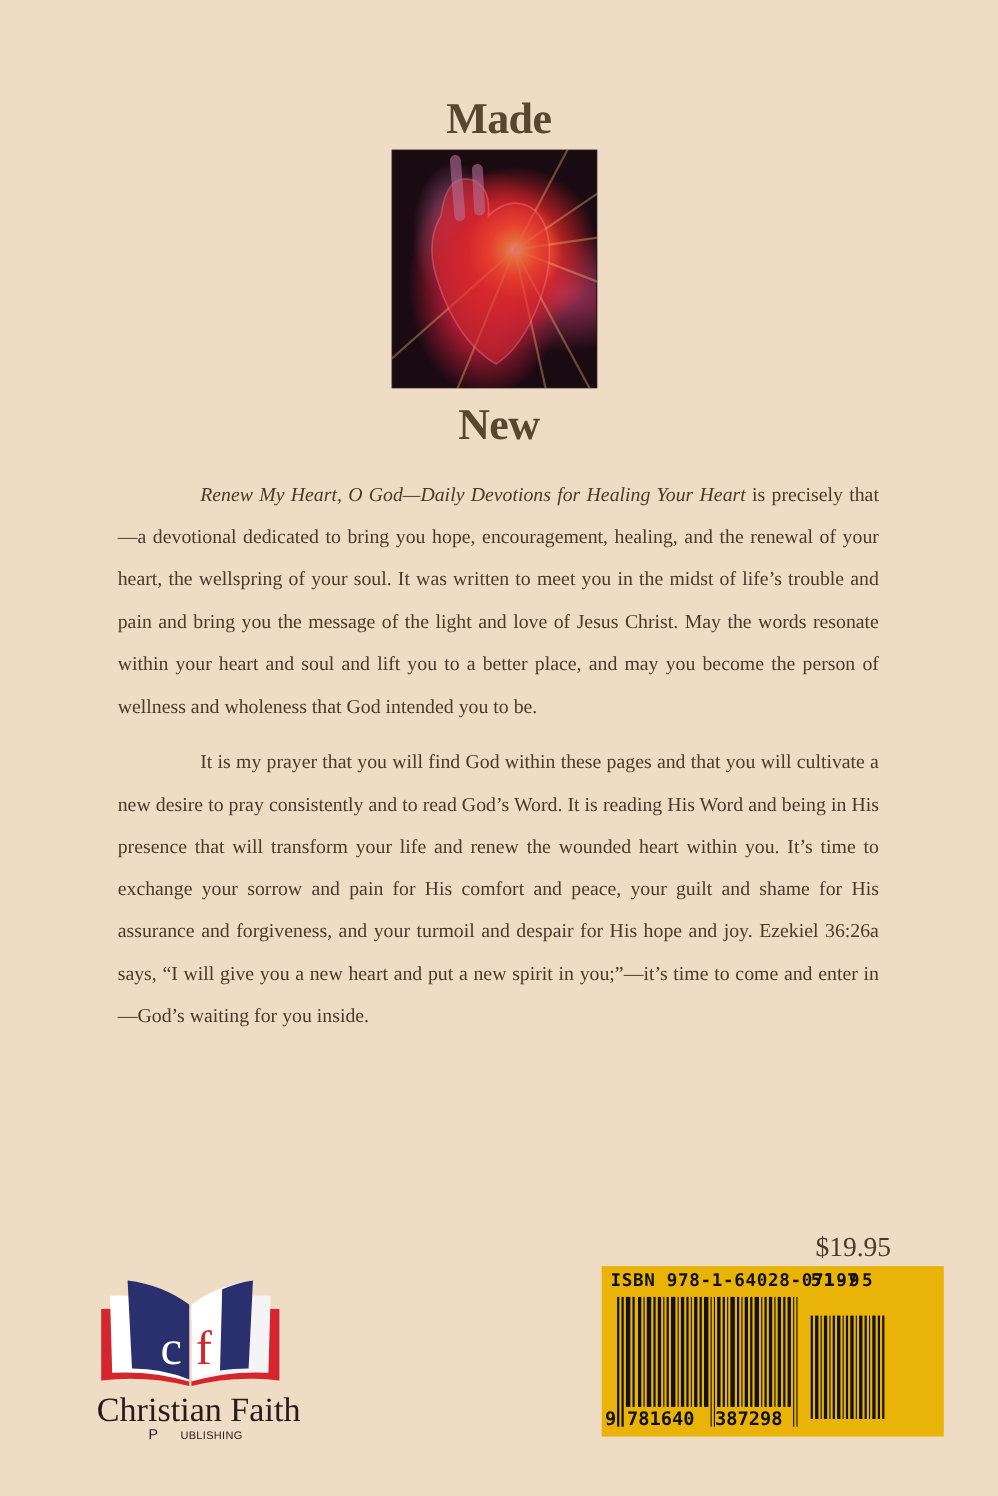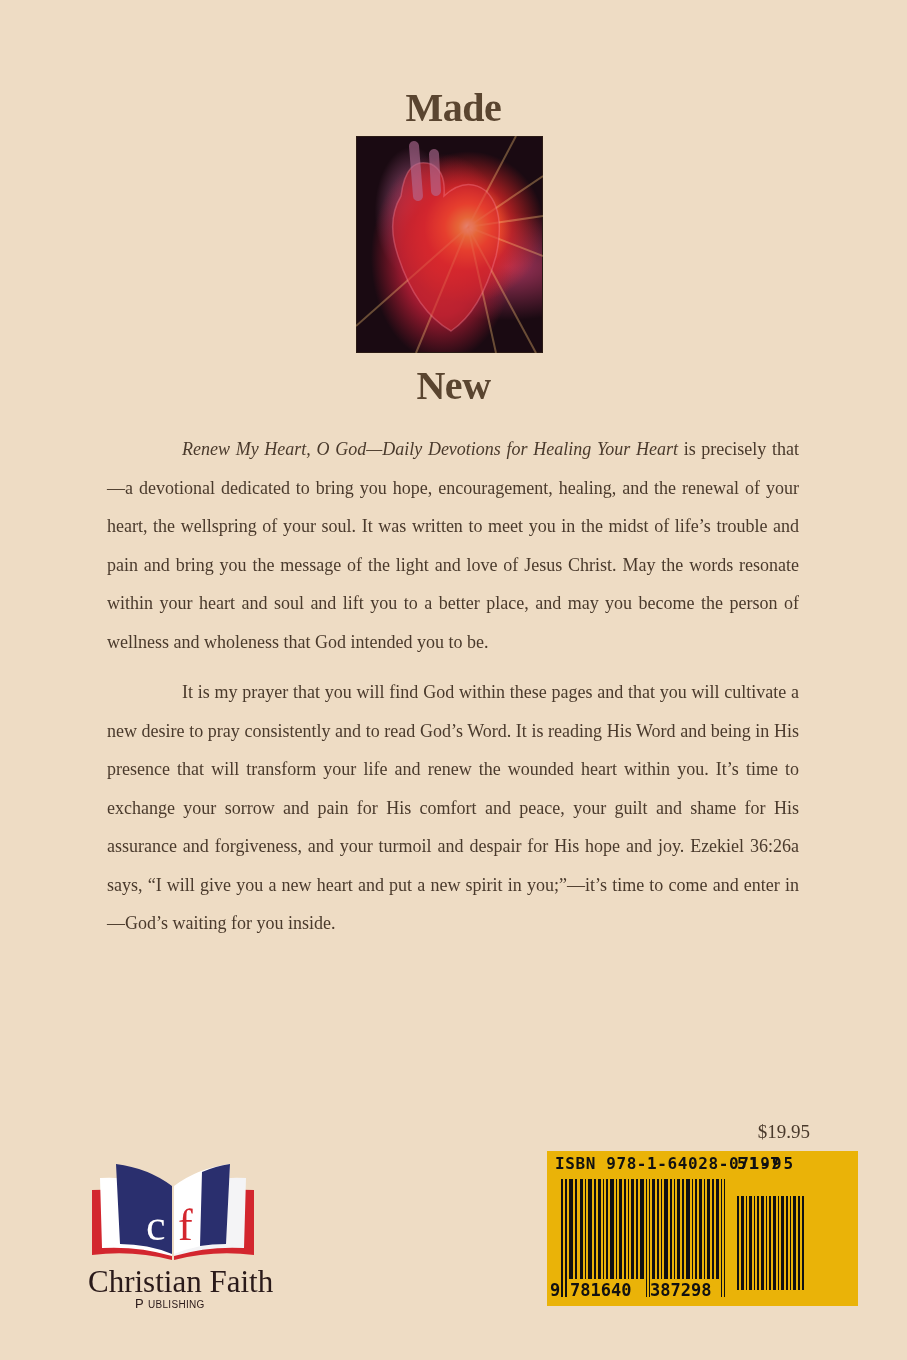--- a/index.html
+++ b/index.html
@@ -41,21 +41,21 @@
     text-align: justify;
     color: #4a3a2c;
   }
   .body-text p { margin: 0; text-indent: 75px; }
   .body-text p + p { margin-top: 12px; }
   .body-text em { font-style: italic; }
   .price {
     position: absolute; left: 700px; top: 1121px; width: 110px;
     text-align: right;
     font-family: "Liberation Serif", serif;
-    font-size: 19px; color: #4a3a2c;
+    font-size: 25px; color: #4a3a2c;
   }
   .barcode-box {
     position: absolute; left: 547px; top: 1151px; width: 266px; height: 155px;
     background: #eab308;
     padding-left: 45px;
   }
   .isbn-text {
     position: absolute; left: 8px; top: 3px;
     font-family: "DejaVu Sans Mono", monospace;
     font-size: 16px; font-weight: bold; color: #111;
@@ -204,14 +204,14 @@
     <path d="M158 18 L156 88 Q120 86 86 96 L86 30 Q120 16 158 18 Z" fill="#f4f4f6"></path>
 
     <path d="M28 4 L32 84 Q60 84 84 94 L84 26 Q60 8 28 4 Z" fill="#2a2f6e"></path>
     <path d="M142 4 L138 84 Q110 84 86 94 L86 26 Q110 8 142 4 Z" fill="#ffffff"></path>
     <path d="M142 4 L138 84 Q124 84 112 86 L114 12 Q128 6 142 4 Z" fill="#2a2f6e"></path>
 
     <text x="58" y="80" font-family="Liberation Serif, serif" font-size="44" fill="#ffffff">c</text>
     <text x="90" y="80" font-family="Liberation Serif, serif" font-size="44" fill="#d3262e">f</text>
   </svg>
   <div class="publisher-name">Christian Faith</div>
-  <div class="publisher-sub"><span class="cap">P</span><span style="margin-left:4px">UBLISHING</span></div>
+  <div class="publisher-sub"><span class="cap">P</span><span style="margin-left:20px">UBLISHING</span></div>
 </div>
 
 </body></html>

